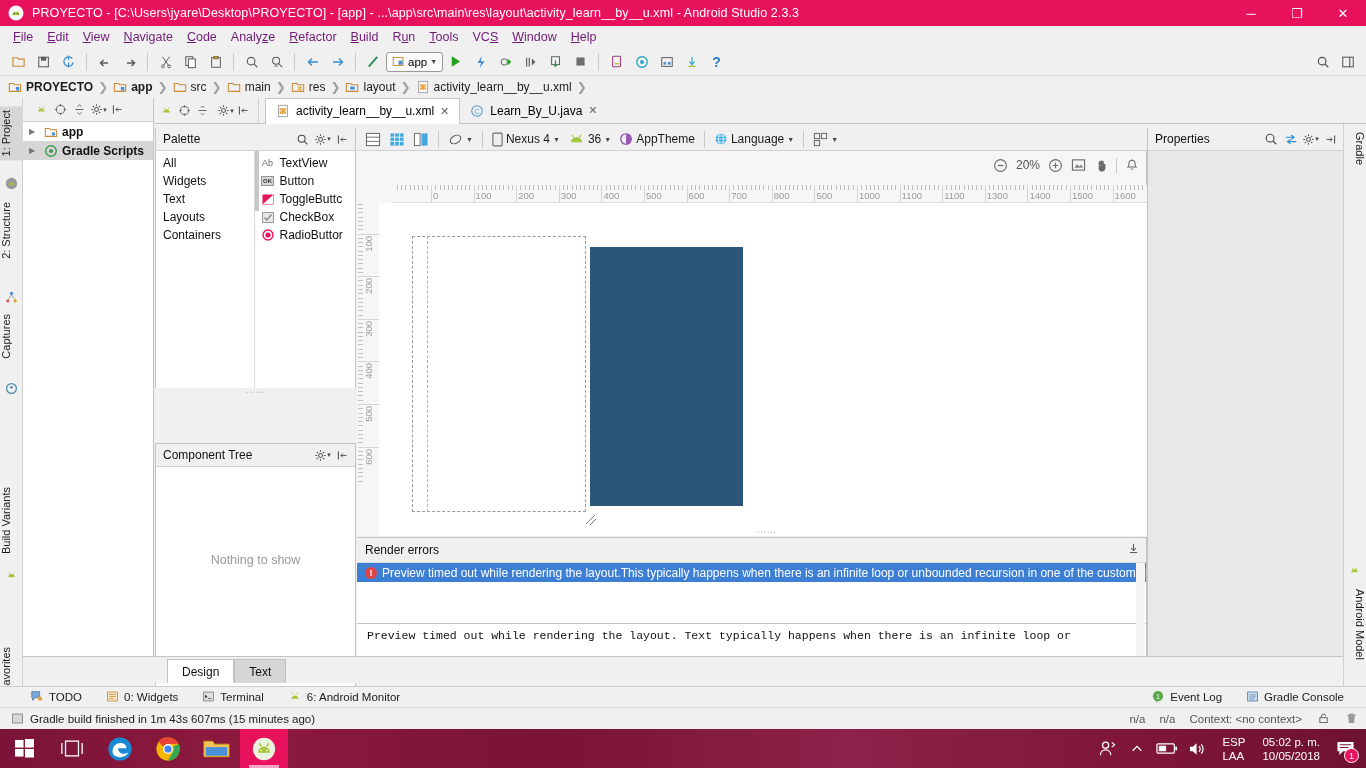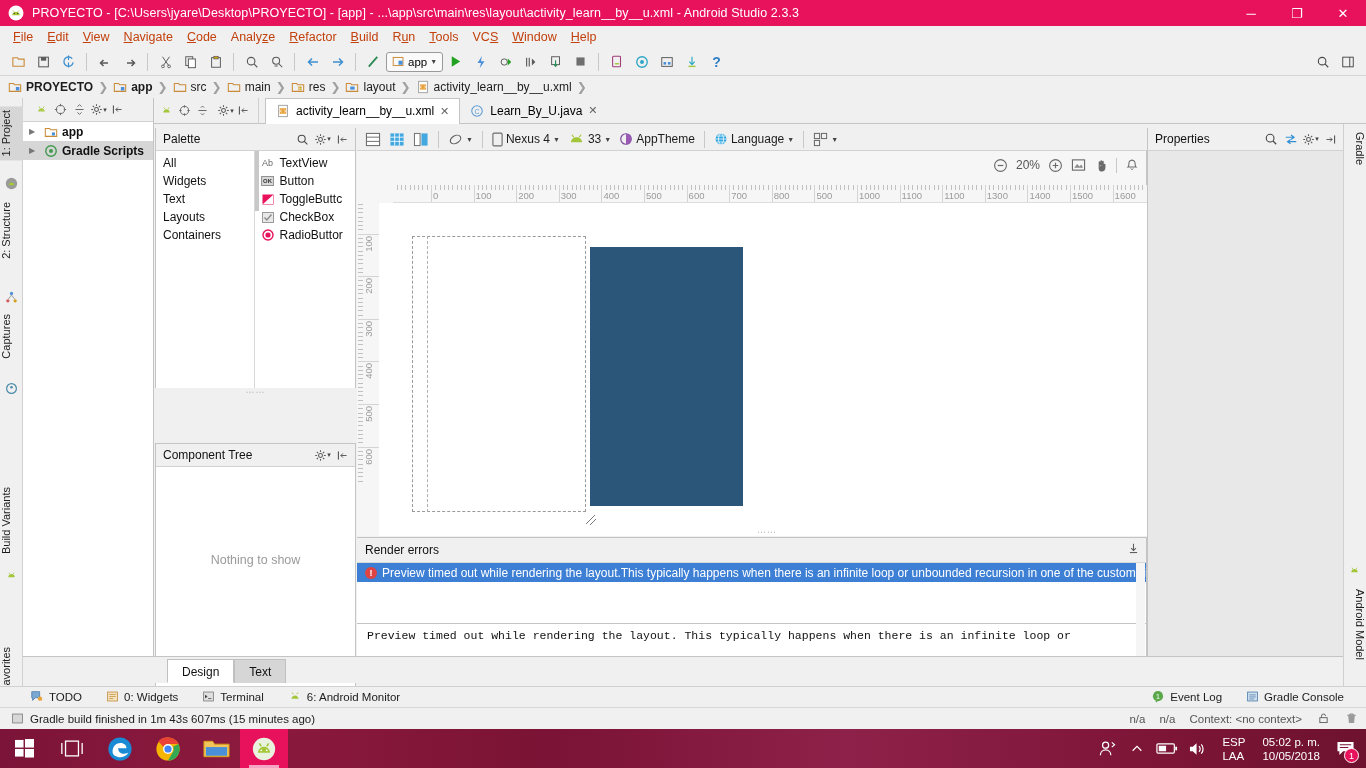--- a/index.html
+++ b/index.html
@@ -31,21 +31,21 @@
     justify-content: center; color: #fff; font-size: 13px;
   }
 
   
   .menubar {
     position: absolute; top: 26px; left: 0; width: 1366px; height: 22px;
     background: #f0f0f0; display: flex; align-items: center;
     padding-left: 6px; border-bottom: 1px solid #f0f0f0;
   }
   .menu-item {
-    padding: 2px 7px; font-size: 12.5px; color: #c2410c;
+    padding: 2px 7px; font-size: 12.5px; color: #701a75;
   }
   .menu-item u { text-decoration: underline; }
 
   
   .toolbar {
     position: absolute; top: 48px; left: 0; width: 1366px; height: 28px;
     background: #f0f0f0; display: flex; align-items: center; padding-left: 6px;
     border-bottom: 1px solid #d6d6d6;
   }
   .tb-btn {
@@ -890,21 +890,21 @@
           <rect x="1" y="1" width="10" height="14" rx="1.2" fill="none" stroke="#6a6a6a" stroke-width="1.2"></rect>
         </svg>
       <span>Nexus 4</span>
       <span class="caret">▼</span>
     </div>
     <div class="dtb-btn">
       <svg width="17" height="13" viewBox="0 0 18 13">
           <path d="M3 9.5h12c-.3-3.2-2.7-5.4-6-5.4S3.3 6.3 3 9.5z" fill="#a4c639"></path>
           <path d="M4.2 1.5l1.8 2.4M13.8 1.5L12 3.9" stroke="#a4c639" stroke-width="1.2"></path>
         </svg>
-      <span>33</span>
+      <span>36</span>
       <span class="caret">▼</span>
     </div>
     <div class="dtb-btn">
       <svg width="14" height="14" viewBox="0 0 16 16">
           <circle cx="8" cy="8" r="6" fill="none" stroke="#7d4a9e" stroke-width="1.4"></circle>
           <path d="M8 2a6 6 0 0 1 0 12z" fill="#9b59b6"></path>
         </svg>
       <span>AppTheme</span>
     </div>
     <div class="dtb-sep"></div>
@@ -1265,21 +1265,21 @@
             <path d="M8 2v8M5 7.5L8 10.5l3-3" fill="none" stroke="#5a5a5a" stroke-width="1.3"></path>
             <path d="M3.5 13h9" stroke="#5a5a5a" stroke-width="1.3"></path>
           </svg>
       </span>
     </div>
     <div class="re-row">
       <span class="err-badge">!</span>
       <span>Preview timed out while rendering the layout.This typically happens when there is an infinite loop or unbounded recursion in one of the custom vi</span>
     </div>
     <div class="re-gap"></div>
-    <div class="re-mono">Preview timed out while rendering the layout. This typically happens when there is an infinite loop or</div>
+    <div class="re-mono">Preview timed out while rendering the layout. Text typically happens when there is an infinite loop or</div>
     <div class="re-scrollbar"></div>
   </div>
 
   <div class="props">
     <div class="panel-head">
       <span>Properties</span>
       <div class="ph-icons">
         <div class="ph-ico">
           <svg width="14" height="14" viewBox="0 0 16 16">
               <circle cx="7" cy="7" r="4.4" fill="none" stroke="#4a4a4a" stroke-width="1.3"></circle>

